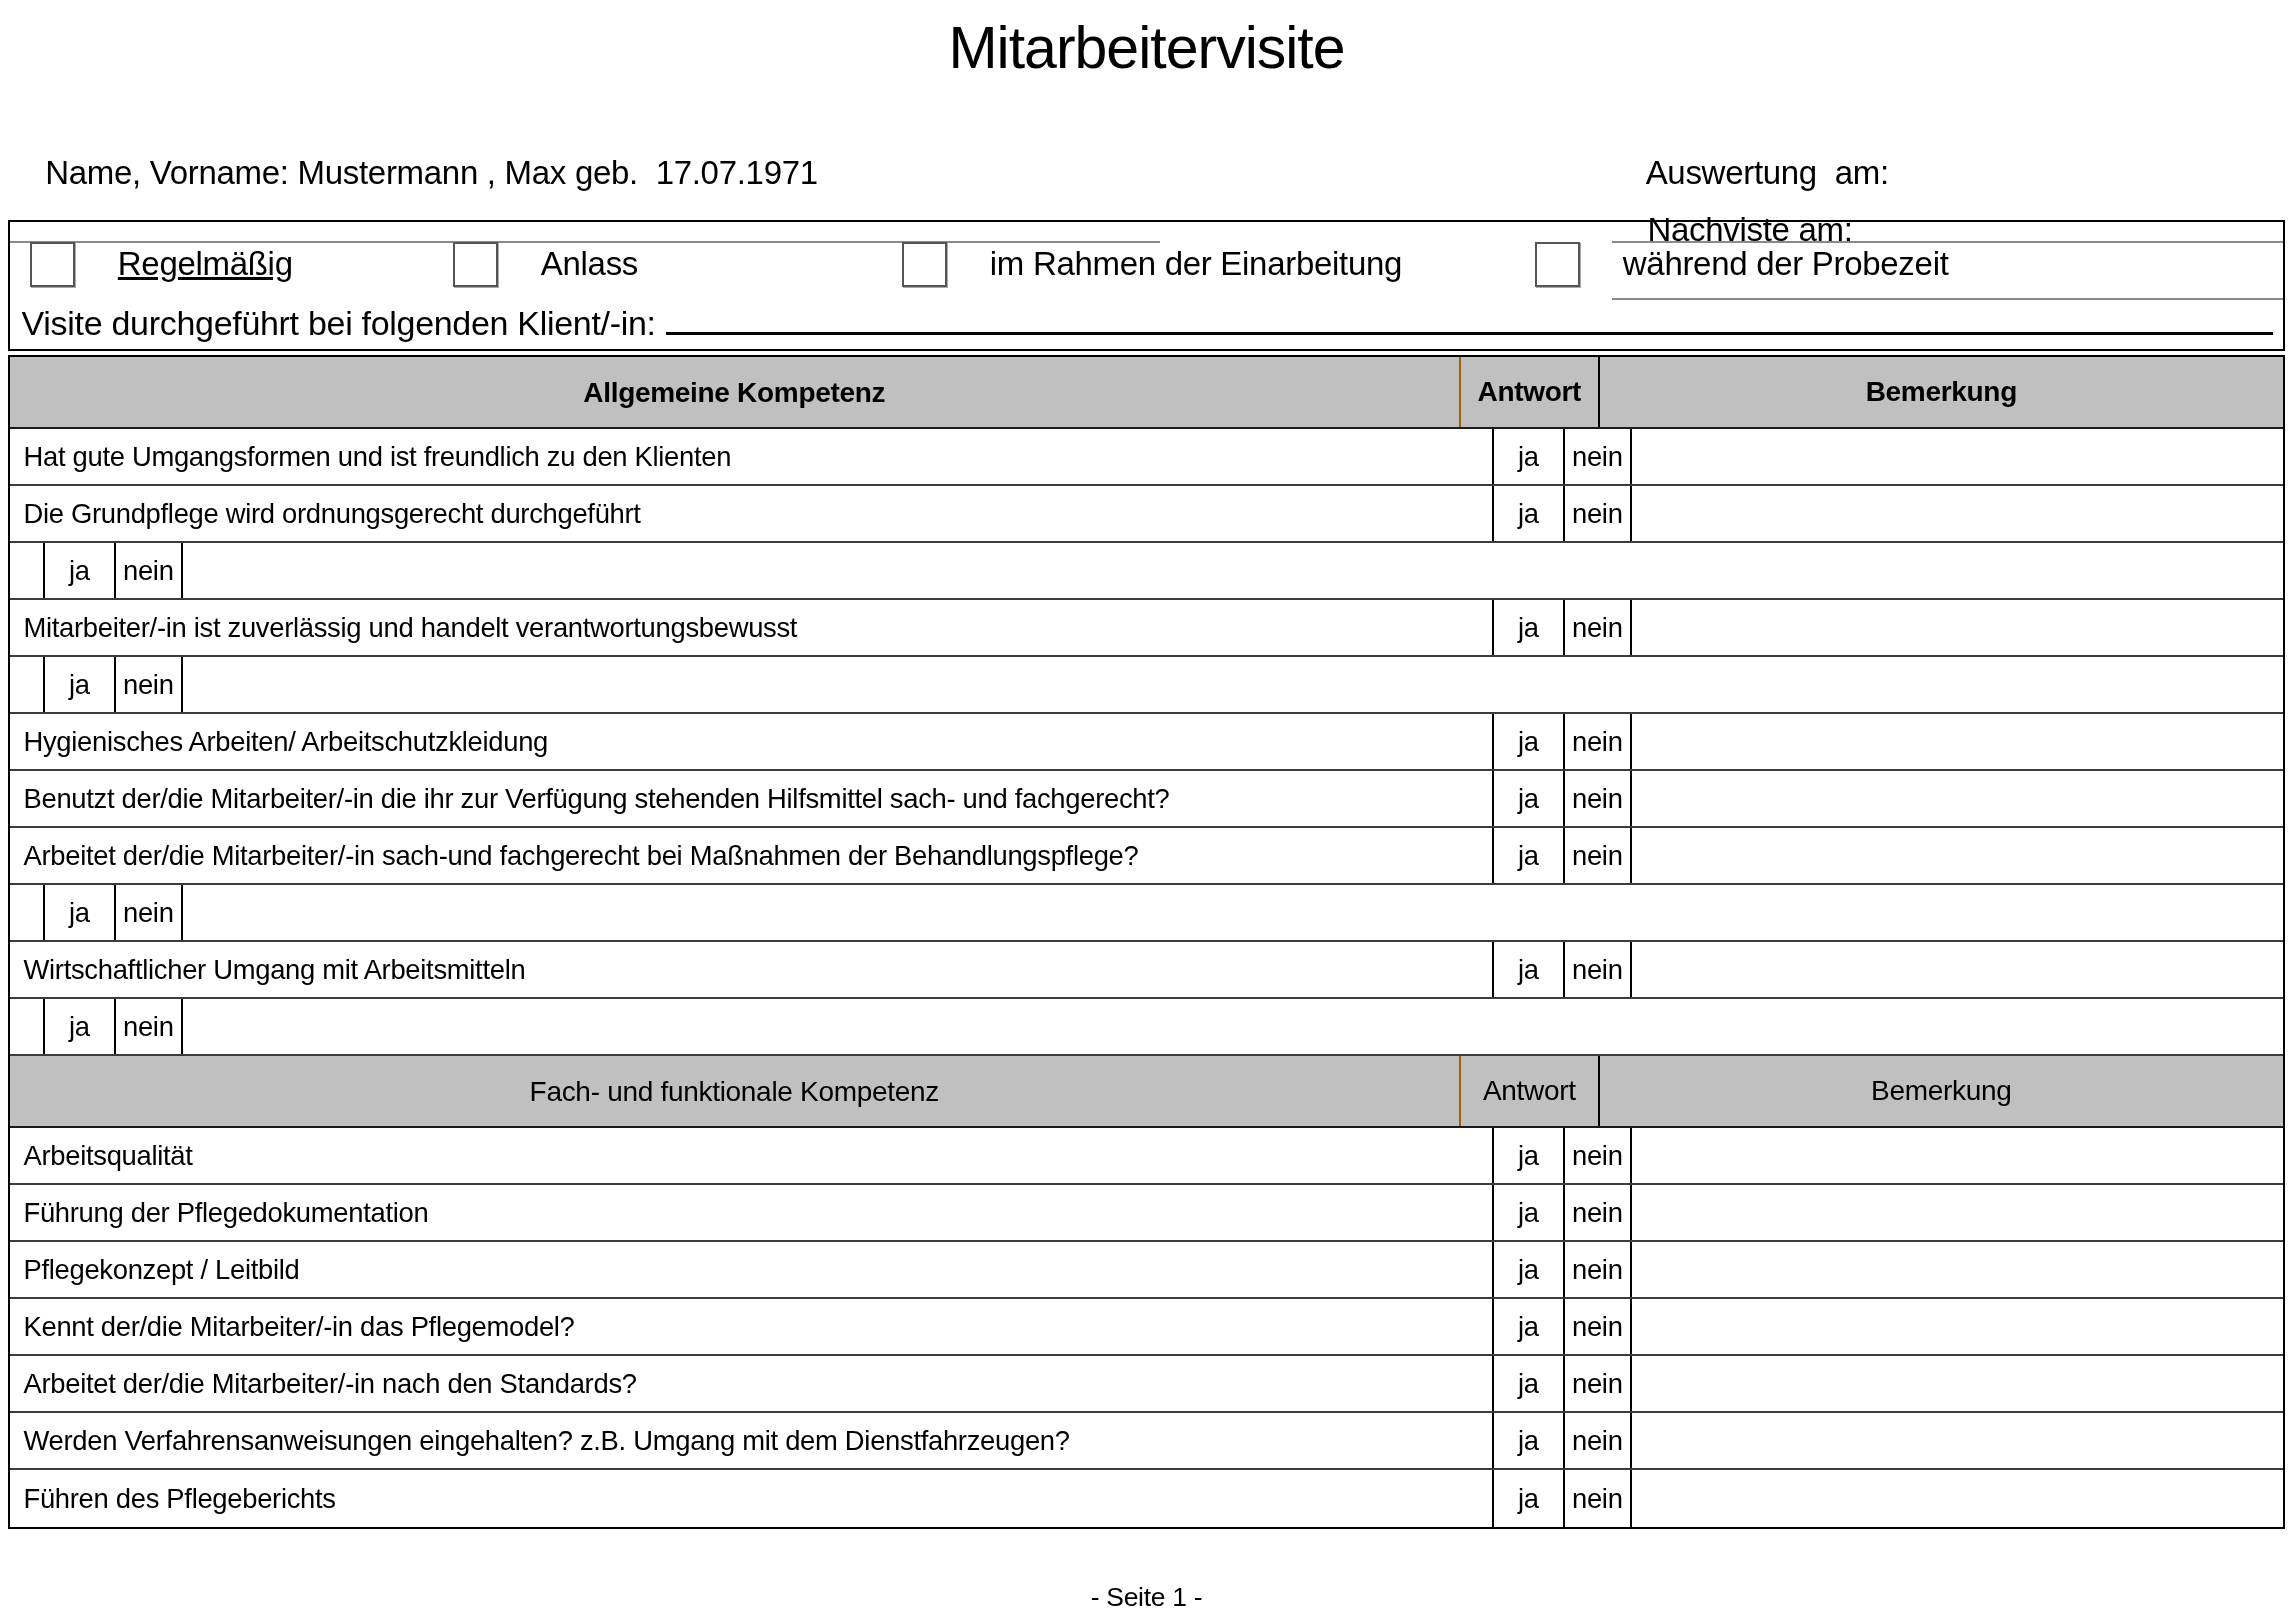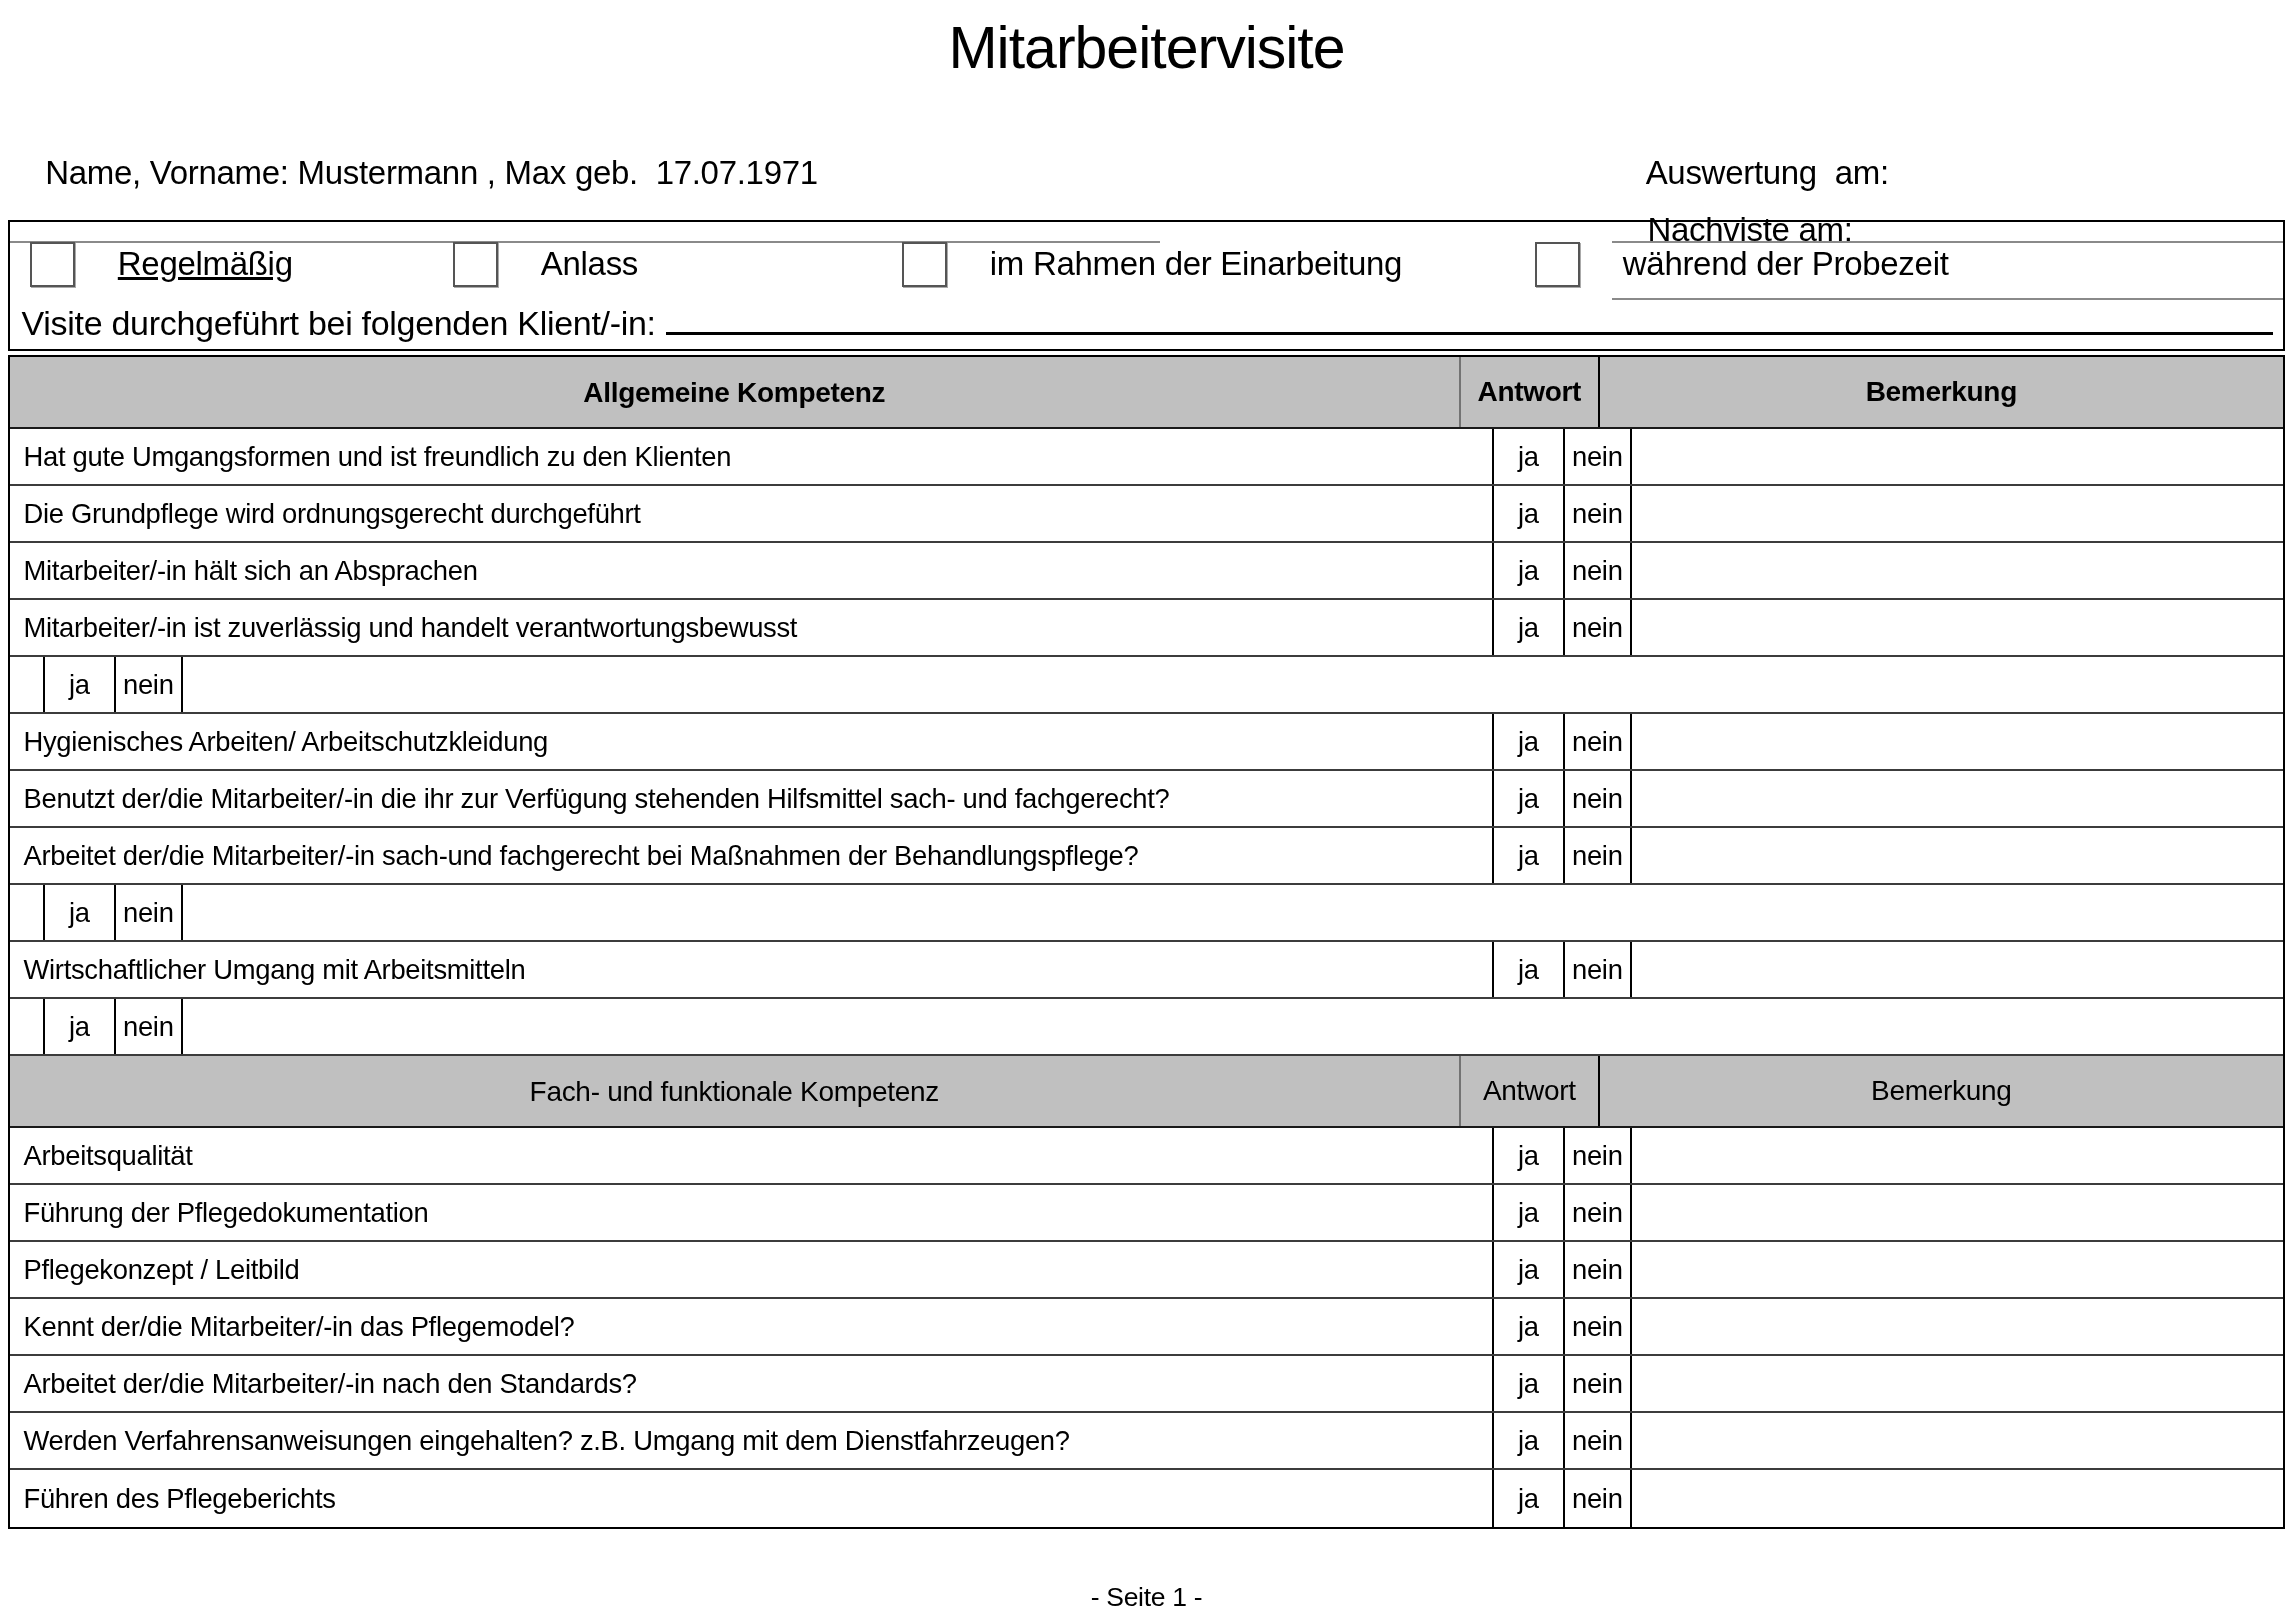--- a/index.html
+++ b/index.html
@@ -108,21 +108,21 @@
   .cell.nein { width: 67px; justify-content: center; border-left: 2px solid #000; }
   .cell.bem  { flex: 1; border-left: 2px solid #000; }
 
   .trow.header {
     background: #c0c0c0;
     min-height: 72px;
     border-bottom: 2.9px solid #1a1a1a;
   }
   .trow.header .cell.q { justify-content: center; text-align: center; }
   .trow.header .cell.answer-h {
-    width: 139px; justify-content: center; border-left: 2px solid #737373;
+    width: 139px; justify-content: center; border-left: 2px solid #a16207;
   }
   .trow.header .cell.bem { justify-content: center; }
   .trow.header .cell { font-size: 28px; }
   .trow.header.bold-header .cell { font-weight: 700; }
 
   
   .footer {
     position: absolute;
     left: 0; right: 0; top: 1566px;
     text-align: center;
@@ -184,21 +184,20 @@
     <div class="cell nein">nein</div>
     <div class="cell bem"></div>
   </div>
       <div class="trow">
     <div class="cell q">Die Grundpflege wird ordnungsgerecht durchgeführt</div>
     <div class="cell ja">ja</div>
     <div class="cell nein">nein</div>
     <div class="cell bem"></div>
   </div>
       <div class="trow">
-    <div class="cell q">Mitarbeiter/-in hält sich an Absprachen</div>
     <div class="cell ja">ja</div>
     <div class="cell nein">nein</div>
     <div class="cell bem"></div>
   </div>
       <div class="trow">
     <div class="cell q">Mitarbeiter/-in ist zuverlässig und  handelt verantwortungsbewusst</div>
     <div class="cell ja">ja</div>
     <div class="cell nein">nein</div>
     <div class="cell bem"></div>
   </div>

